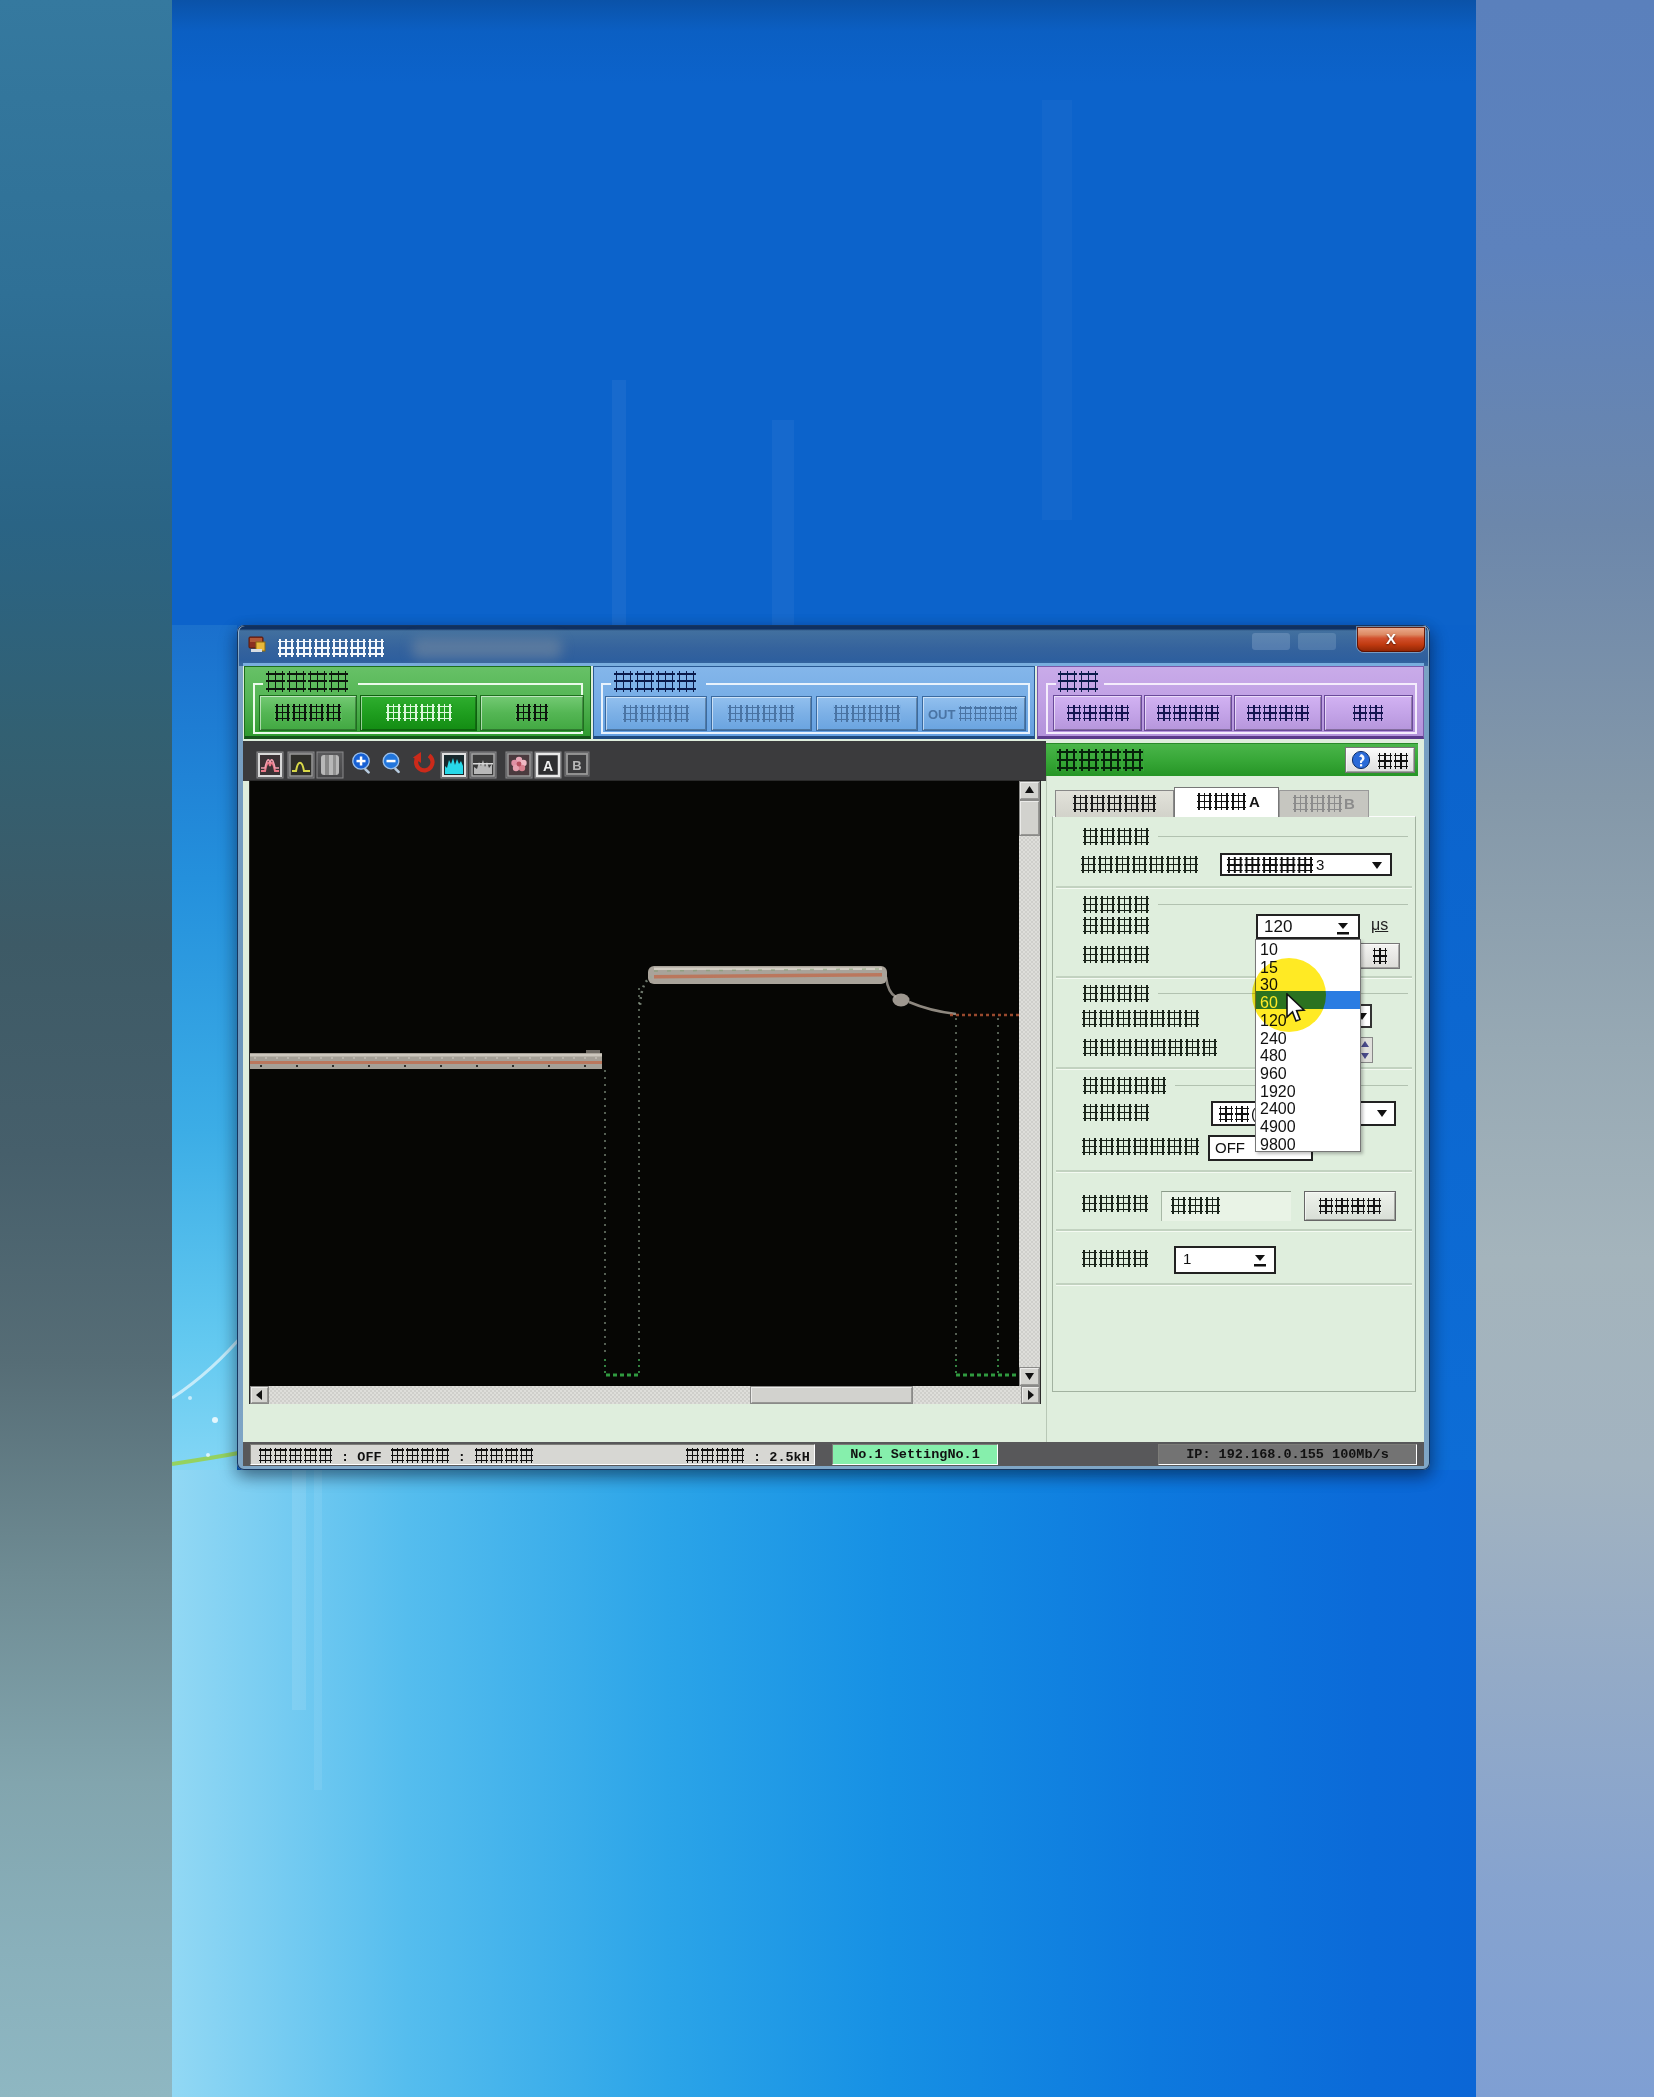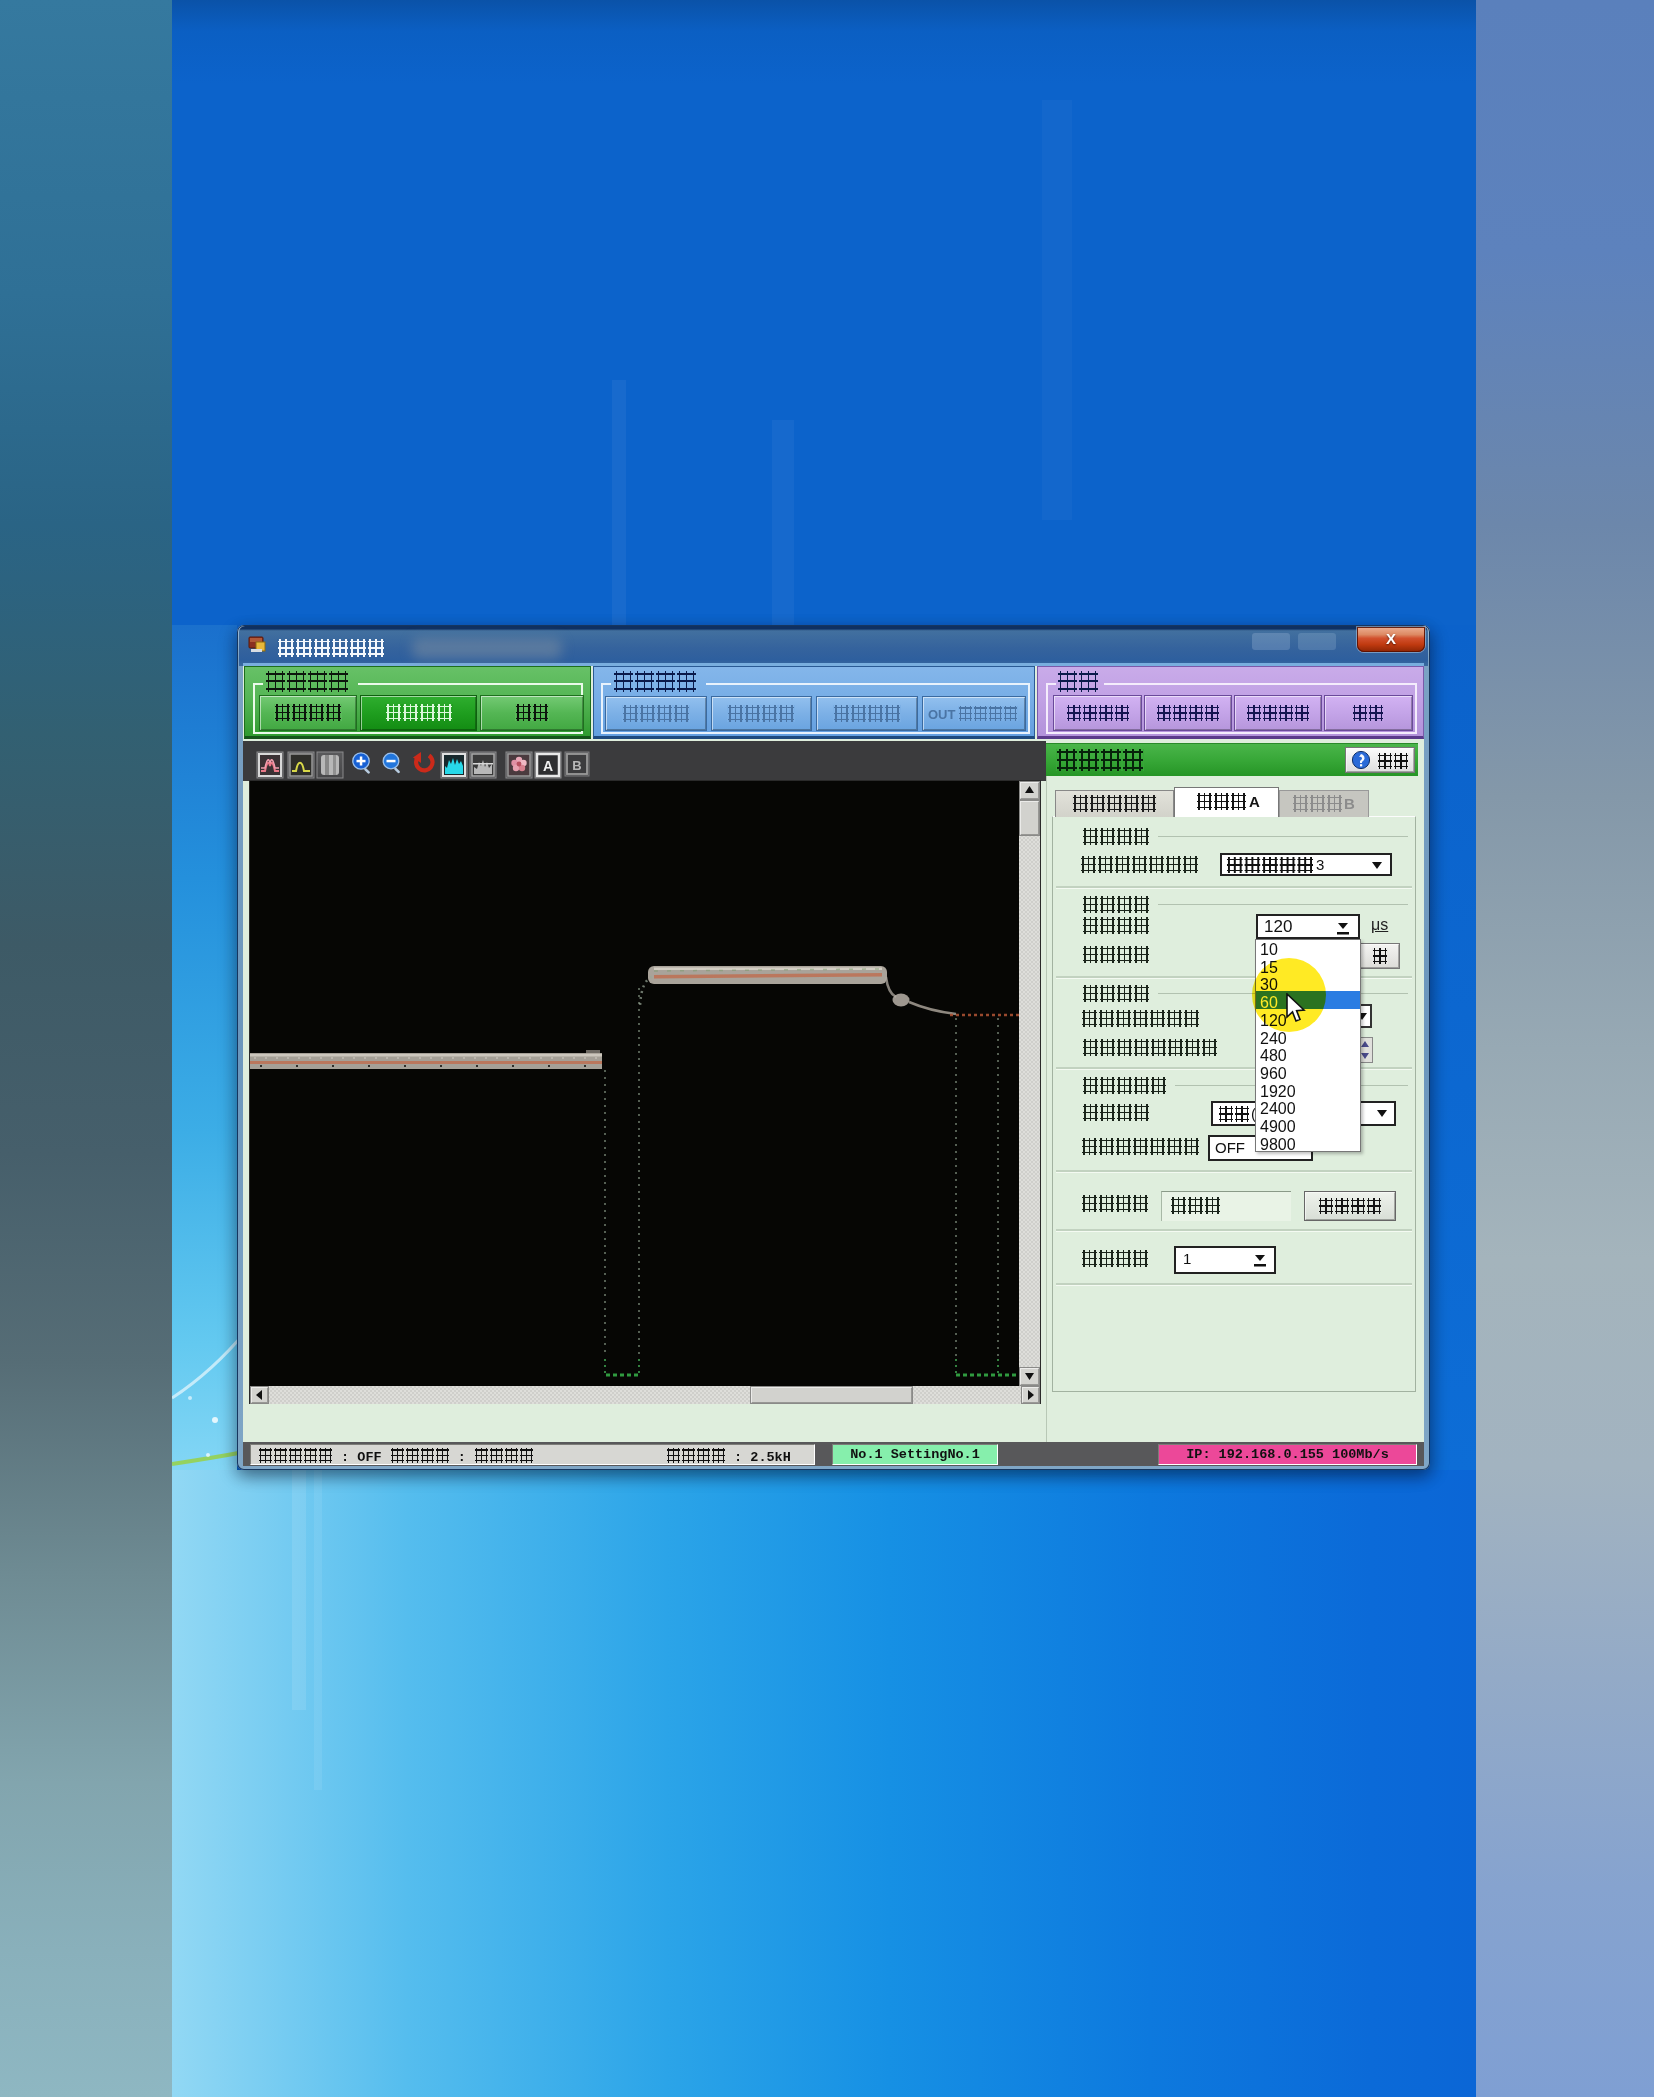--- a/index.html
+++ b/index.html
@@ -384,17 +384,17 @@
  <path d="M3,1 L3,24 L8.5,19 L12,28 L16,26.4 L12.6,17.6 L20,17 Z" fill="#fff" stroke="#111" stroke-width="1.6"></path>
 </svg>
 
 <div class="a" style="left:243px;top:1442px;width:1181px;height:24px;background:#58585a;"></div>
 <div class="a sunk" style="left:250px;top:1444px;width:565px;height:21px;background:#d7d7d3;box-sizing:border-box;"></div>
 <div class="a" style="left:258px;top:1447px;height:15px;">
   <span class="z" style="position:static;display:inline-block;width:75px;height:15px;--c:#111;--bg:#d7d7d3;background-size:15px 15px;vertical-align:-2px;"></span><span style="color:#111;font-family:'Liberation Mono',monospace;font-size:13.5px;font-weight:bold;"> : OFF </span>
   <span class="z" style="position:static;display:inline-block;width:60px;height:15px;--c:#111;--bg:#d7d7d3;background-size:15px 15px;vertical-align:-2px;"></span><span style="color:#111;font-family:'Liberation Mono',monospace;font-size:13.5px;font-weight:bold;"> :  </span>
   <span class="z" style="position:static;display:inline-block;width:60px;height:15px;--c:#111;--bg:#d7d7d3;background-size:15px 15px;vertical-align:-2px;"></span>
 </div>
-<div class="a" style="left:666px;top:1447px;height:15px;">
+<div class="a" style="left:685px;top:1447px;height:15px;">
   <span class="z" style="position:static;display:inline-block;width:60px;height:15px;--c:#111;--bg:#d7d7d3;background-size:15px 15px;vertical-align:-2px;"></span><span style="color:#111;font-family:'Liberation Mono',monospace;font-size:13.5px;font-weight:bold;"> : 2.5kH</span>
 </div>
 <div class="a sunk" style="left:832px;top:1444px;width:166px;height:21px;background:#86efac;box-sizing:border-box;color:#111;font-family:'Liberation Mono',monospace;font-size:13.5px;font-weight:bold;line-height:19px;text-align:center;">No.1 SettingNo.1</div>
-<div class="a sunk" style="left:1158px;top:1444px;width:259px;height:21px;background:#ec4899;box-sizing:border-box;color:#111;font-family:'Liberation Mono',monospace;font-size:13.5px;font-weight:bold;line-height:19px;text-align:center;">IP: 192.168.0.155 100Mb/s</div>
+<div class="a sunk" style="left:1158px;top:1444px;width:259px;height:21px;background:#737373;box-sizing:border-box;color:#111;font-family:'Liberation Mono',monospace;font-size:13.5px;font-weight:bold;line-height:19px;text-align:center;">IP: 192.168.0.155 100Mb/s</div>
 
 </body></html>

